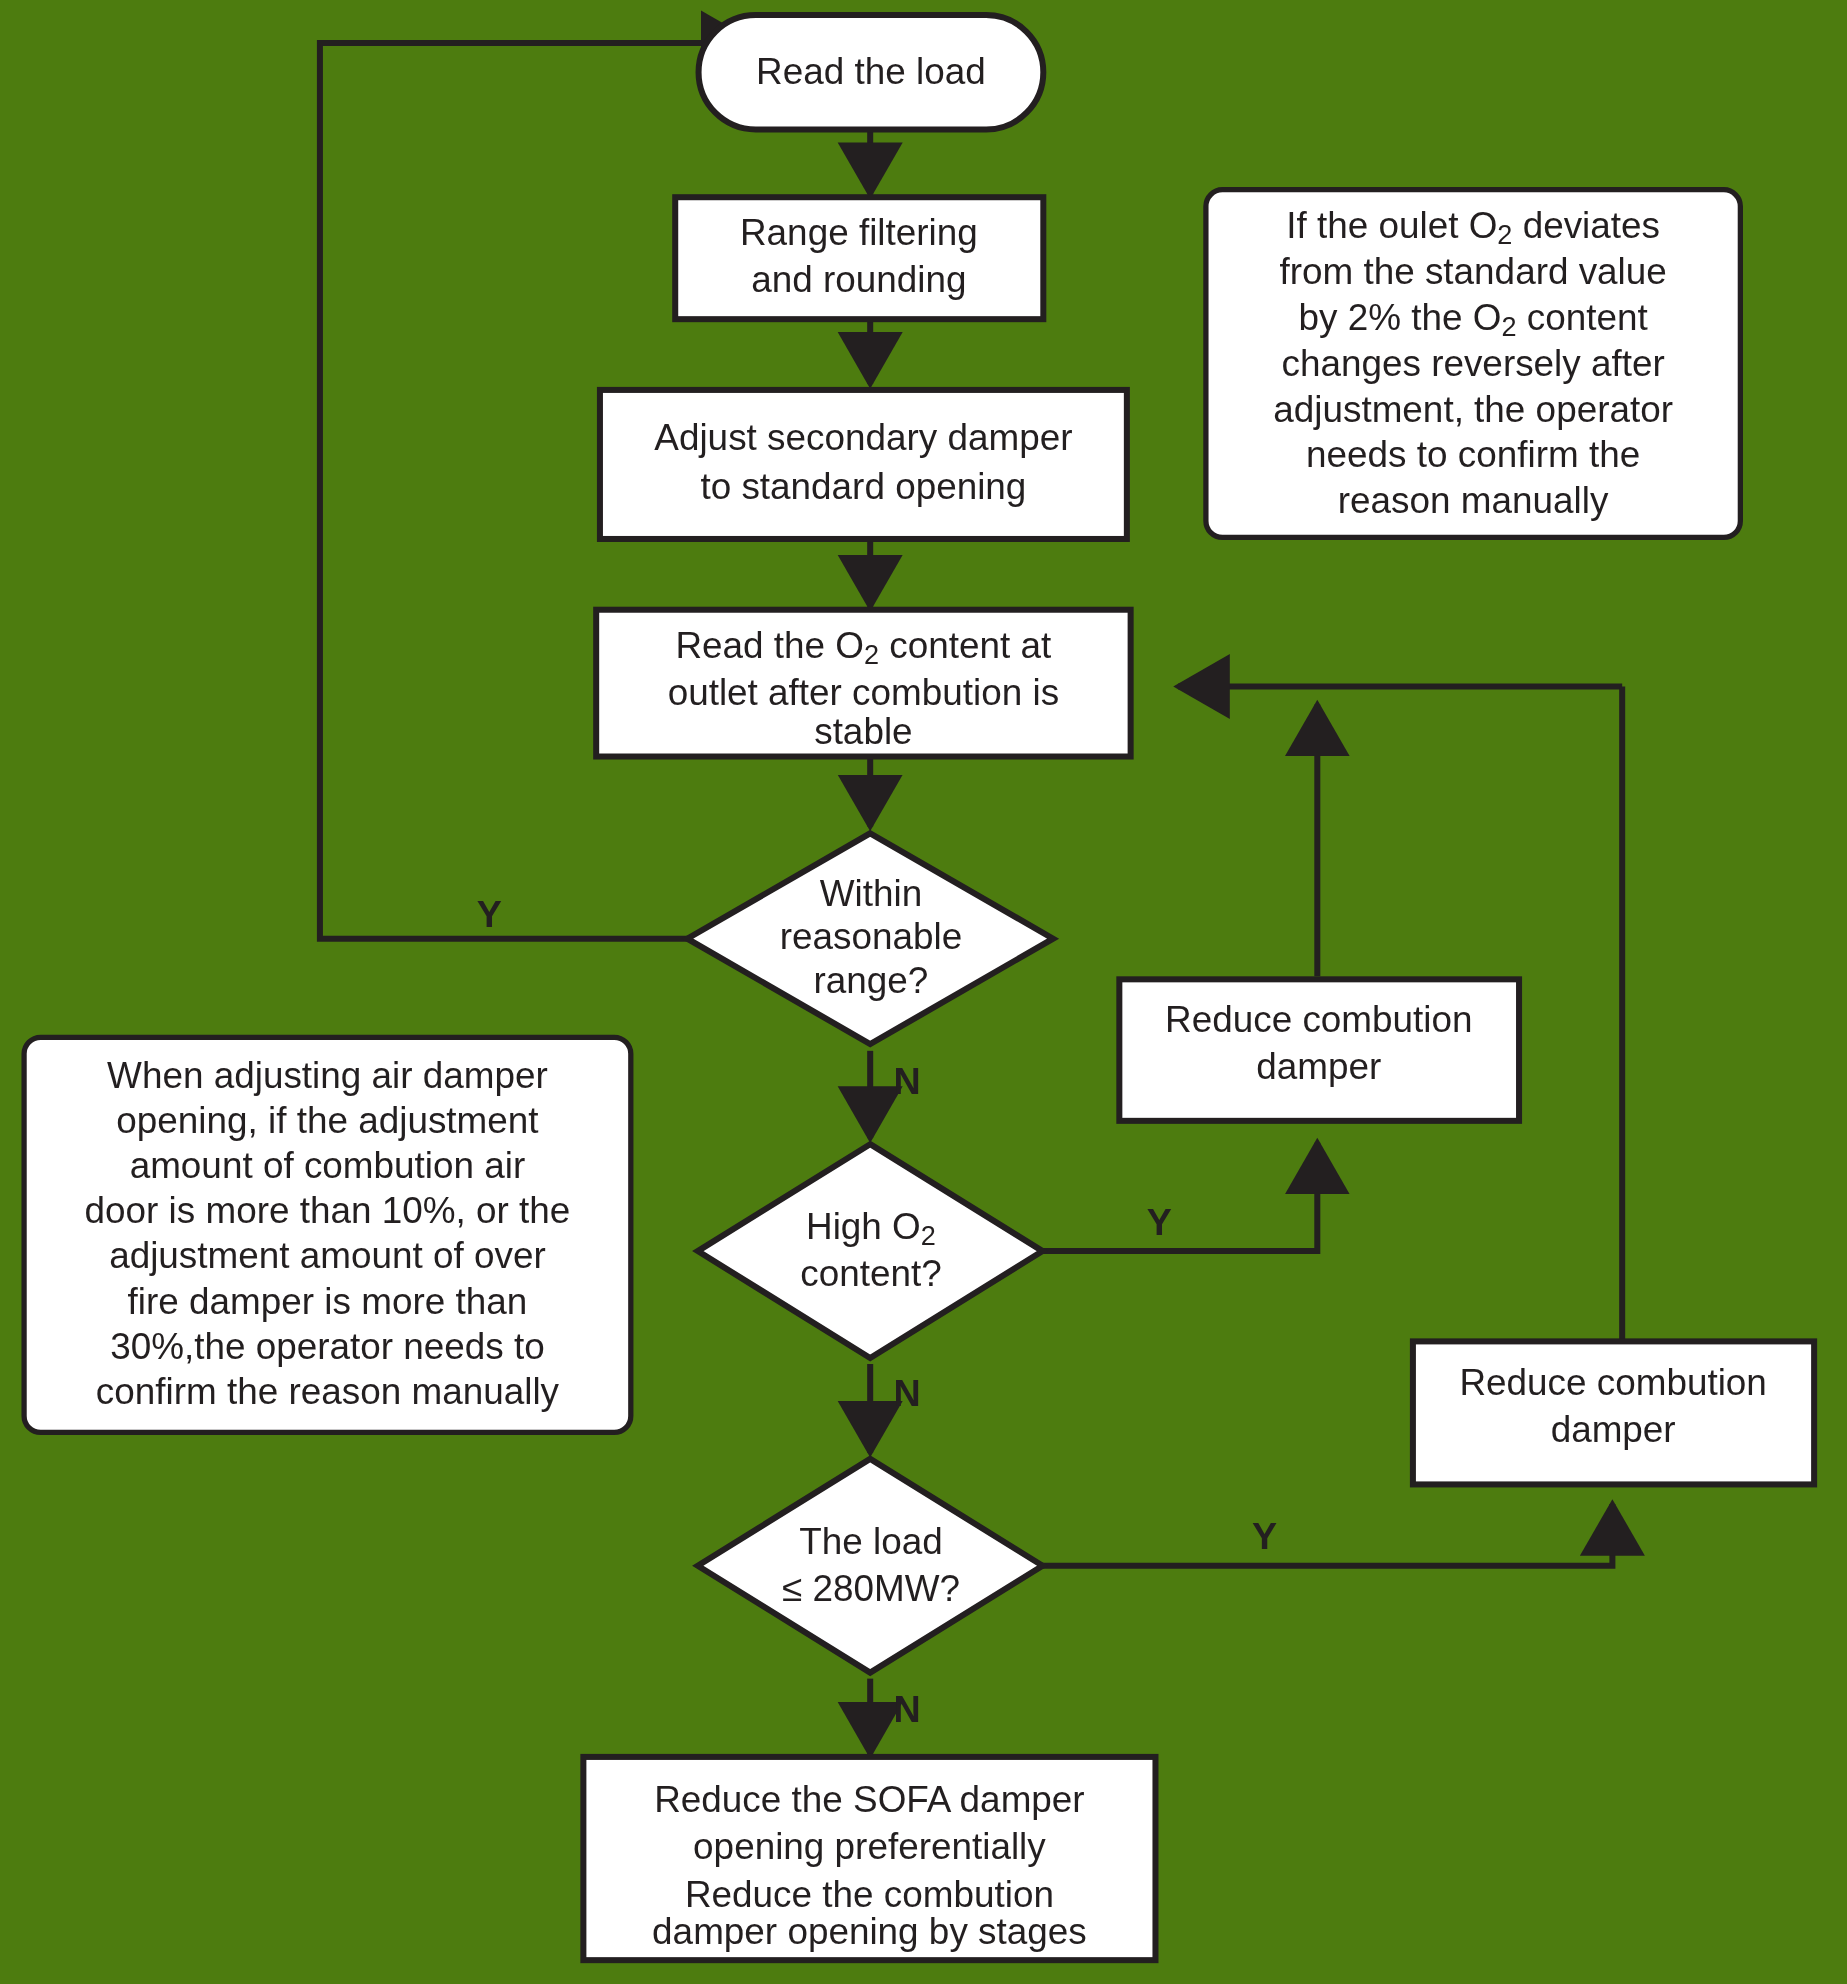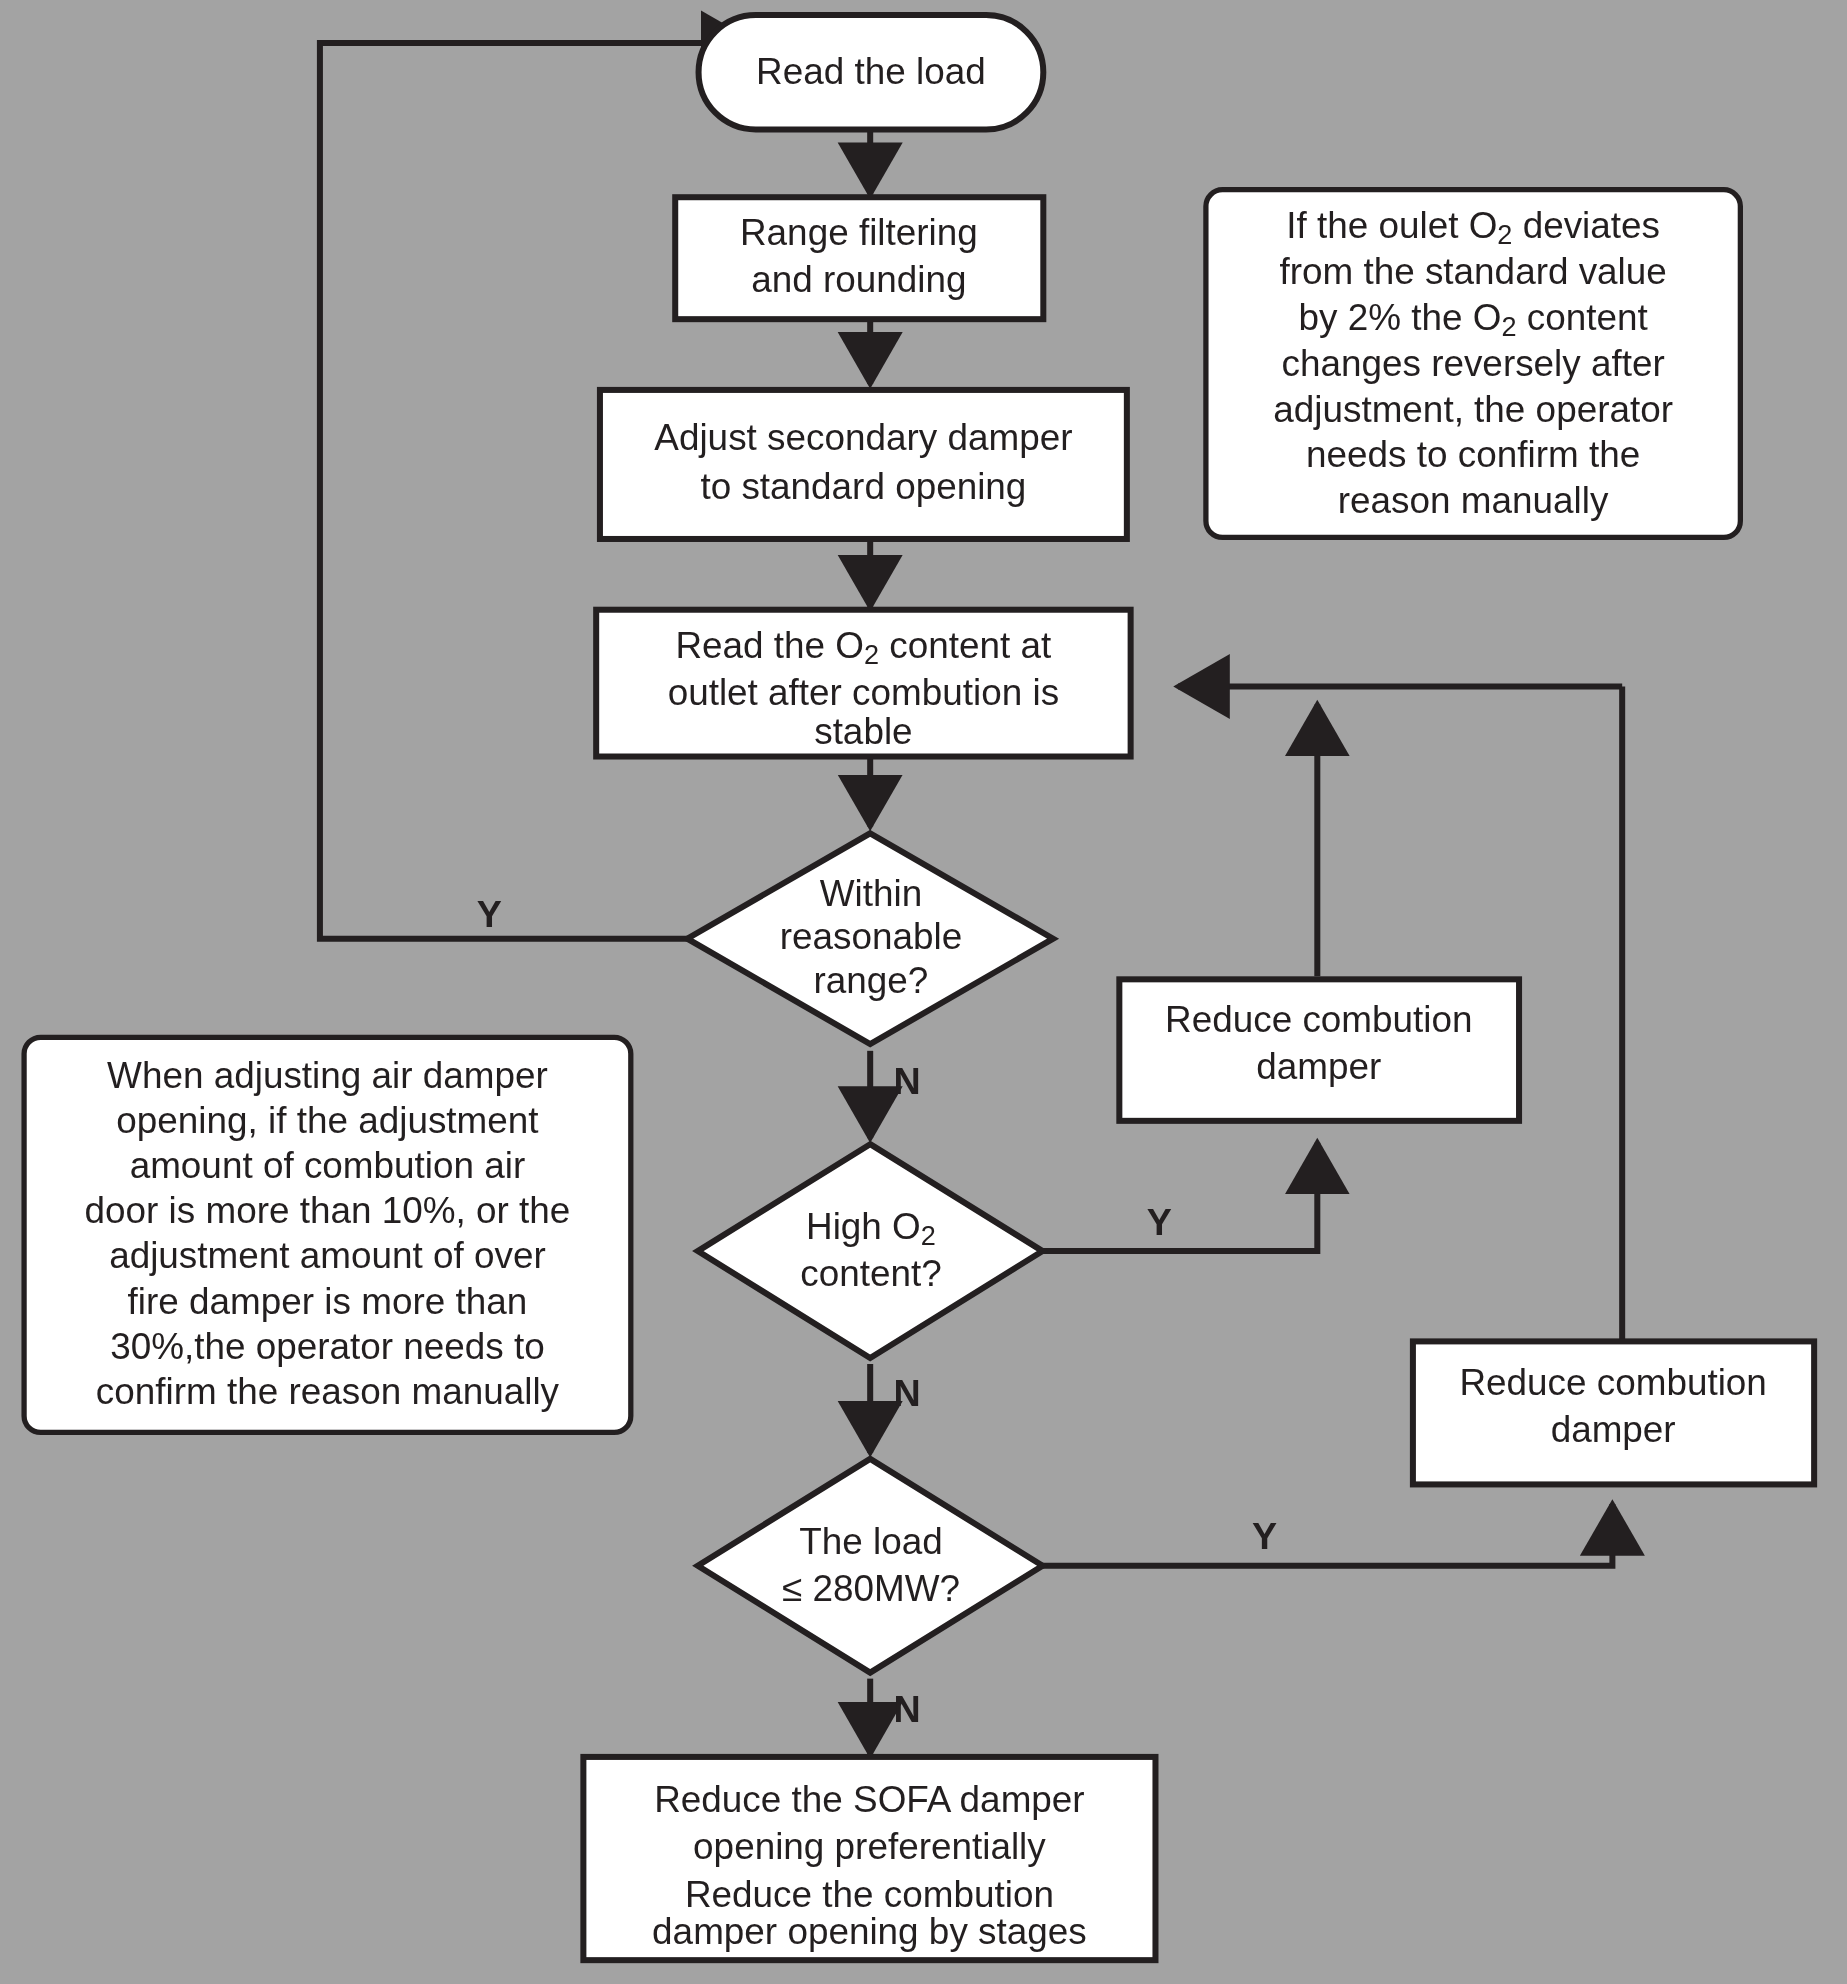--- a/index.html
+++ b/index.html
@@ -1,17 +1,17 @@
 <!DOCTYPE html>
 <html style="font-size:12px"><head>
 <meta charset="utf-8">
 <style>
   html,body{margin:0;padding:0;background:#ffffff;}
   body{font-family:"Liberation Sans", sans-serif;}
-  #stage{position:relative;width:1848px;height:1985px;background:#a3a3a3;overflow:hidden;}
+  #stage{position:relative;width:1848px;height:1985px;background:#4d7c0f;overflow:hidden;}
   #flow{position:absolute;left:0;top:0;width:1848px;height:1985px;}
   .shape{fill:#ffffff;stroke:#231f20;stroke-width:8;}
   .shape-thin{fill:#ffffff;stroke:#231f20;stroke-width:7;}
   .edge{fill:none;stroke:#231f20;stroke-width:8;stroke-linecap:butt;stroke-linejoin:miter;}
   .node-text{font-family:"Liberation Sans", sans-serif;fill:#231f20;font-size:49px;text-anchor:middle;dominant-baseline:middle;}
   .note-text{font-family:"Liberation Sans", sans-serif;fill:#231f20;font-size:49px;text-anchor:middle;dominant-baseline:middle;}
   .branch-label{font-family:"Liberation Sans", sans-serif;fill:#231f20;font-size:50px;font-weight:bold;text-anchor:middle;dominant-baseline:middle;}
   .sub{font-size:36px;}
 </style>
 </head>

